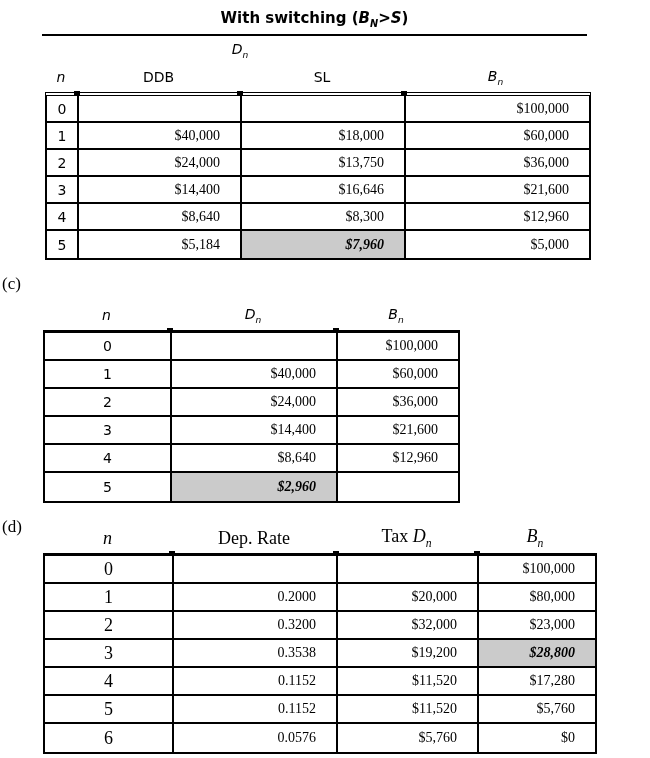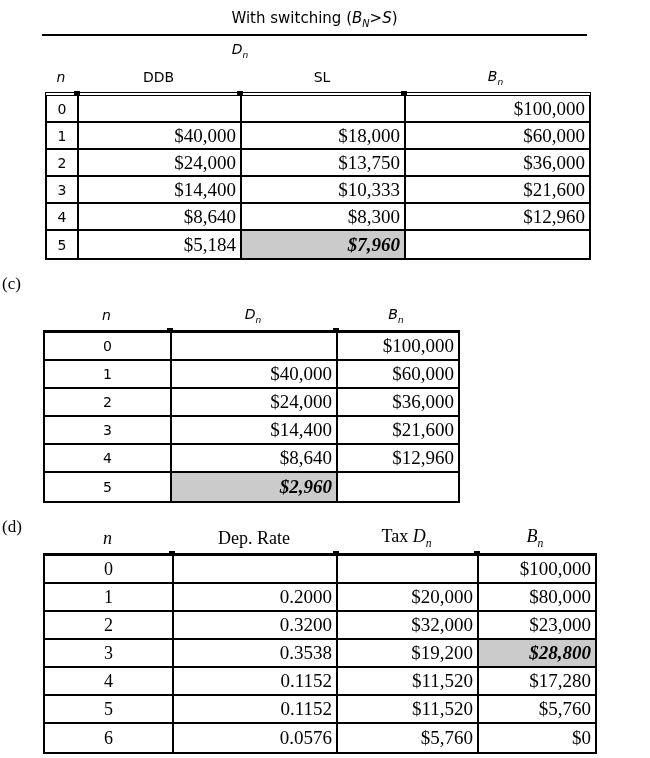--- a/index.html
+++ b/index.html
@@ -9,40 +9,40 @@
     color:#000; overflow:hidden;
     font-family:"Liberation Serif", serif;
   }
   .abs { position:absolute; }
   .sans { font-family:"DejaVu Sans", sans-serif; }
   .serif { font-family:"Liberation Serif", serif; }
   i { font-style:italic; }
   sub { font-size:0.65em; }
 
   
-  #title { left:42px; top:9px; width:545px; text-align:center; font-size:15px; }
+  #title { left:42px; top:9px; width:545px; text-align:center; font-size:15px;font-weight:bold; }
   #title-underline { left:42px; top:34px; width:545px; height:2px; background:#000; }
   #dn-group { left:180px; top:41px; width:120px; text-align:center; font-size:14px; }
 
   
   .hdr-row { display:flex; align-items:center; }
   .hdr-row > div { text-align:center; }
   #t1-headers { left:45px; top:64px; height:26px; font-size:14px; }
   #tc-headers { left:43px; top:302px; height:26px; font-size:14px; font-style:italic; }
   #td-headers { left:43px; top:525px; height:26px; font-size:18px; }
 
   
   .grid { display:grid; background:#fff; border:2px solid #000; }
   .grid .cell {
     border-right:2px solid #000; border-bottom:2px solid #000;
     display:flex; align-items:center; overflow:hidden; white-space:nowrap;
   }
   .grid .cell.lc { border-right:none; }
   .grid .cell.lr { border-bottom:none; }
-  .num { justify-content:flex-end; padding-right:4px; font-size:19px; }
+  .num { justify-content:flex-end; padding-right:20px; font-size:14px; }
   .ctr { justify-content:center; }
   .ns  { font-family:"DejaVu Sans", sans-serif; font-size:14px; }
   .nsr { font-family:"Liberation Serif", serif; font-size:18px; }
   .hl  { background:var(--hl, #cbcbcb); font-weight:bold;font-style:italic; }
 
   #t1-grid { left:45px; top:92px;
     grid-template-columns:32px 163px 164px 183px; grid-auto-rows:27px;
     border-top:4px double #000; }
   #tc-grid { left:43px; top:330px;
     grid-template-columns:127px 166px 120px; grid-auto-rows:28px;
@@ -89,31 +89,32 @@
     <div class="cell num">$18,000</div>
     <div class="cell num lc">$60,000</div>
 
     <div class="cell ctr ns">2</div>
     <div class="cell num">$24,000</div>
     <div class="cell num">$13,750</div>
     <div class="cell num lc">$36,000</div>
 
     <div class="cell ctr ns">3</div>
     <div class="cell num">$14,400</div>
-    <div class="cell num">$10,333</div>
+    <div class="cell num">$16,646</div>
     <div class="cell num lc">$21,600</div>
 
     <div class="cell ctr ns">4</div>
     <div class="cell num">$8,640</div>
     <div class="cell num">$8,300</div>
     <div class="cell num lc">$12,960</div>
 
     <div class="cell ctr ns lr">5</div>
     <div class="cell num lr">$5,184</div>
     <div class="cell num lr hl">$7,960</div>
+    <div class="cell num lc lr">$5,000</div>
   </div>
 
   <div id="c-label" class="abs serif panel-label">(c)</div>
 
   <div id="tc-headers" class="abs hdr-row sans">
     <div style="width:127px"><i>n</i></div>
     <div style="width:166px"><i>D</i><sub><i>n</i></sub></div>
     <div style="width:120px"><i>B</i><sub><i>n</i></sub></div>
   </div>
 

